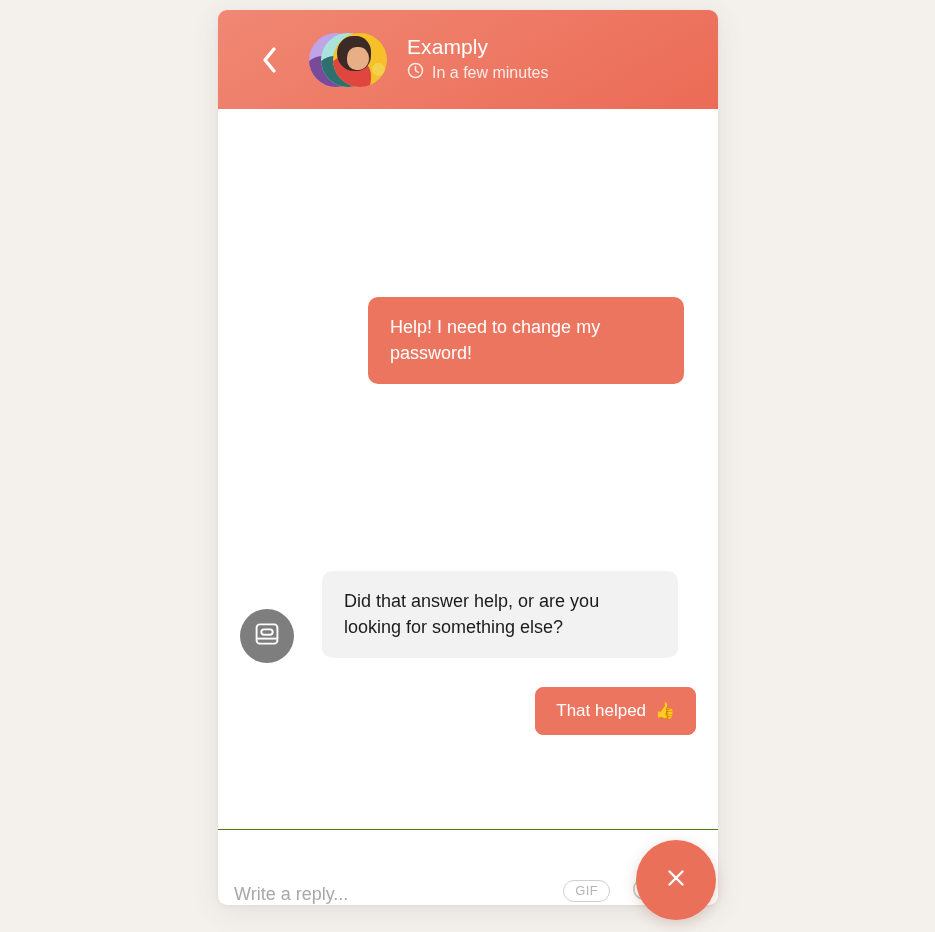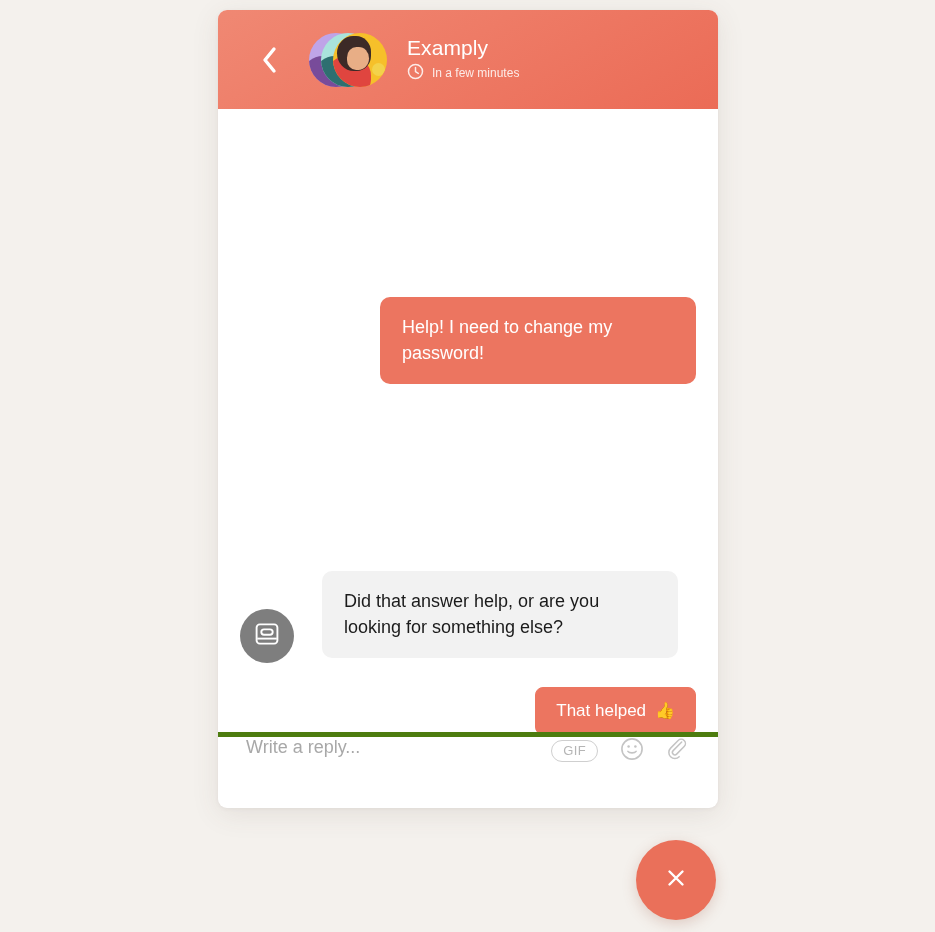--- a/index.html
+++ b/index.html
@@ -15,21 +15,21 @@
     overflow: hidden;
     position: relative;
   }
 
   
   #chat-widget {
     position: absolute;
     left: 218px;
     top: 10px;
     width: 500px;
-    height: 798px;
+    height: 895px;
     background: #ffffff;
     border-radius: 9px;
     box-shadow: 0 6px 28px rgba(90, 70, 60, 0.10),
                 0 1px 4px rgba(90, 70, 60, 0.06);
     overflow: hidden;
     display: flex;
     flex-direction: column;
   }
 
   
@@ -108,21 +108,21 @@
     color: #ffffff;
     font-size: 21px;
     letter-spacing: 0.1px;
     line-height: 1.15;
   }
   .header-sub {
     display: flex;
     align-items: center;
     gap: 8px;
     color: rgba(255,255,255,0.85);
-    font-size: 12px;
+    font-size: 16px;
     line-height: 1.2;
   }
   .clock-icon { display: block; flex: 0 0 auto; }
 
   
   .conversation {
     flex: 1 1 auto;
     position: relative;
     padding: 0 22px;
     box-sizing: border-box;
@@ -152,21 +152,21 @@
   .bubble.bot {
     background: #F2F2F2;
     color: #1B1B1B;
     max-width: 356px;
   }
   .bubble .link {
     color: #EC6F59;
     cursor: pointer;
   }
 
-  .row-msg1 { position: absolute; right: 22px; top: 188px; }
+  .row-msg1 { position: absolute; right: 34px; top: 188px; }
   .row-msg2 { position: absolute; left: 98px;  top: 308px; }
   .row-msg3 { position: absolute; left: 104px;  top: 462px; }
 
   .bot-avatar {
     position: absolute;
     left: 22px;
     top: 500px;
     width: 54px;
     height: 54px;
     border-radius: 50%;
@@ -207,24 +207,24 @@
   .qr.outline {
     background: #ffffff;
     color: #1B1B1B;
     border: 1.6px solid #EC7560;
   }
   .qr .emo { font-size: 16px; line-height: 1; }
 
   
   .composer {
     flex: 0 0 76px;
-    border-top: 5px solid #4d7c0f;
-    display: flex;
-    align-items: flex-start;
-    padding: 0 28px;
+    border-top: 1px solid #4d7c0f;
+    display: flex;
+    align-items: flex-end;
+    padding: 0 16px;
     box-sizing: border-box;
     margin-top: auto;
   }
   .composer-input {
     flex: 1 1 auto;
     border: none;
     outline: none;
     font-family: "Liberation Sans", sans-serif;
     font-size: 18px;
     color: #2B2B2B;

